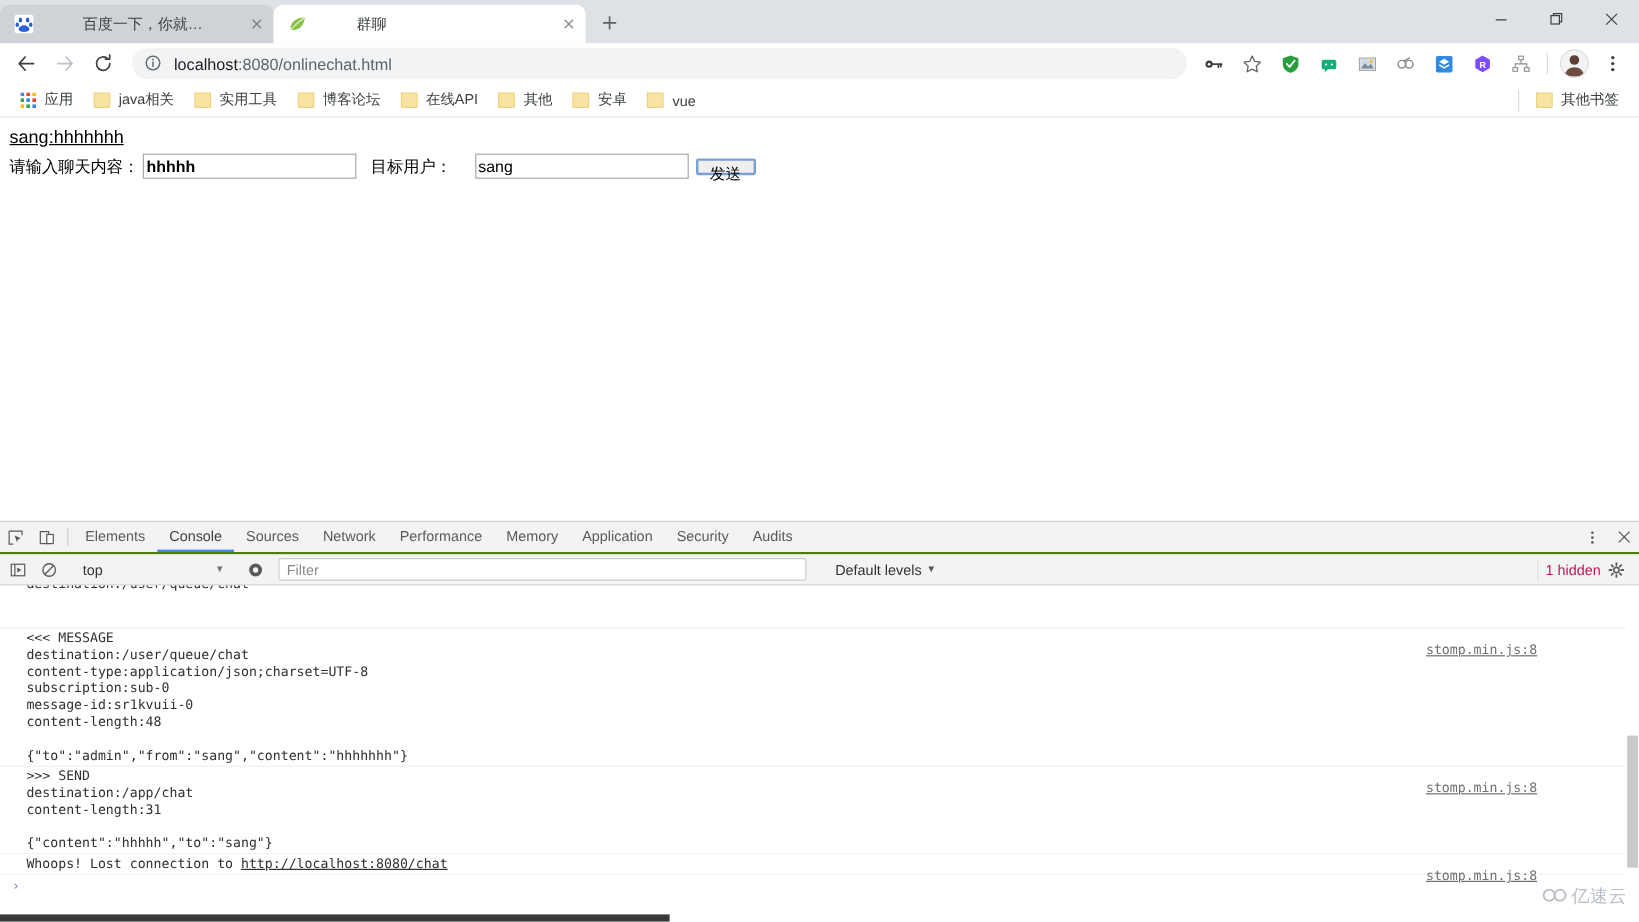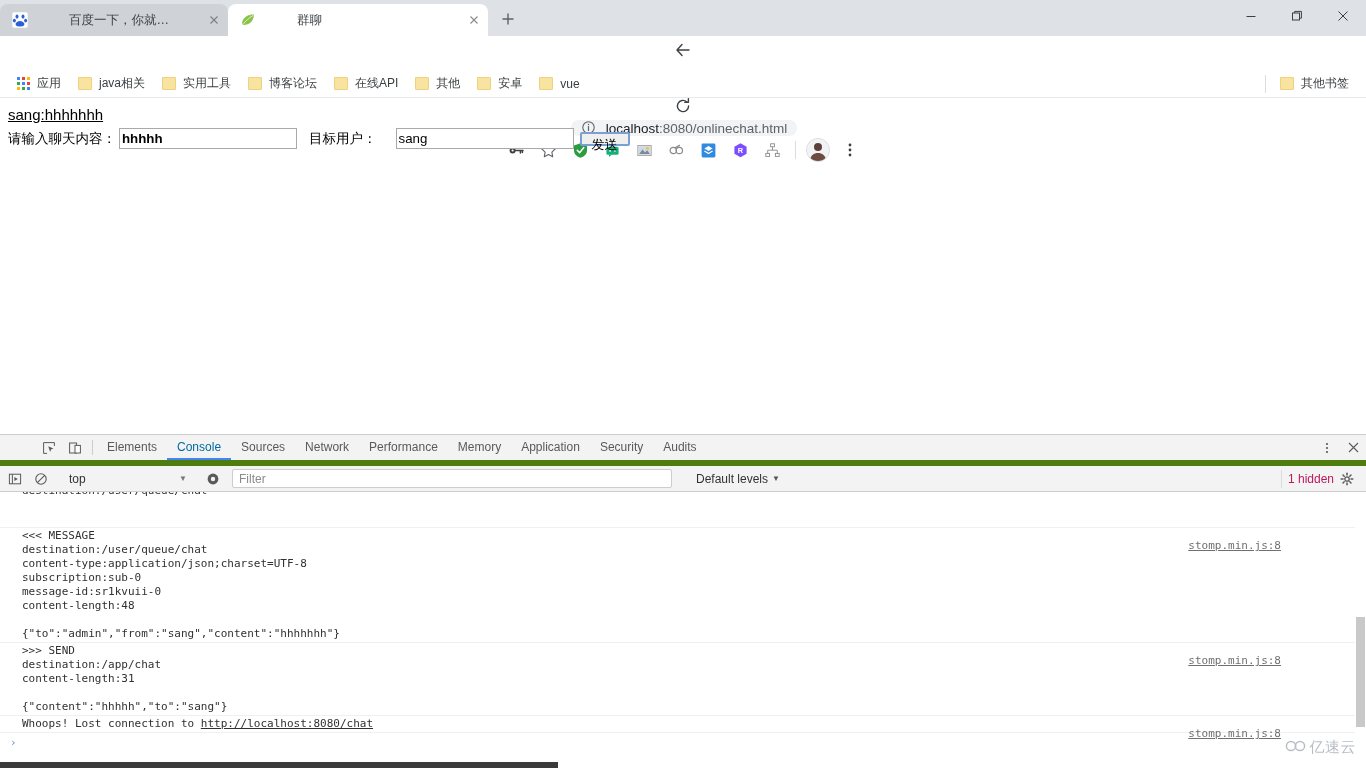--- a/index.html
+++ b/index.html
@@ -34,21 +34,20 @@
   }
   .wincontrols{
     position:absolute;right:0;top:0;height:32px;display:flex;
   }
   .wc{width:46px;height:32px;display:flex;align-items:center;justify-content:center;color:#3c4043;}
 
   
   .toolbar{
     height:34px;background:#ffffff;display:flex;align-items:center;
     padding:0 6px;
-    flex-direction:column;
   }
   .tbtn{
     width:28px;height:28px;border-radius:50%;display:flex;
     align-items:center;justify-content:center;color:#5f6368;flex:0 0 auto;
     margin:0 2px;
   }
   .tbtn.dim{color:#bdc1c6;}
   .omnibox{
     flex:1;height:26px;background:#f1f3f4;border-radius:13px;
     display:flex;align-items:center;padding:0 10px;margin:0 6px 0 8px;
@@ -99,30 +98,30 @@
     border-radius:2px;color:#000;height:14px;box-sizing:border-box;
   }
 
   
   .devtools{
     height:329px;background:#ffffff;border-top:1px solid #cdcdcd;
     display:flex;flex-direction:column;box-sizing:border-box;
   }
   .dt-tabbar{
     height:25px;display:flex;align-items:stretch;background:#f3f3f3;
-    border-bottom:6px solid #4d7c0f;font-size:12px;color:#5a5a5a;
-    position:relative;flex:0 0 25px;padding-left:36px;
+    border-bottom:2px solid #4d7c0f;font-size:12px;color:#5a5a5a;
+    position:relative;flex:0 0 25px;
   }
   .dt-iconbtn{width:26px;display:flex;align-items:center;justify-content:center;color:#5a5a5a;}
   .dt-sep{width:1px;background:#cdcdcd;margin:5px 4px;}
   .dt-tab{
     display:flex;align-items:center;padding:0 10px;white-space:nowrap;
     border-bottom:2px solid transparent;box-sizing:border-box;
   }
-  .dt-tab.active{color:#0369a1;border-bottom-color:#4285f4;}
+  .dt-tab.active{color:#404040;border-bottom-color:#4285f4;}
   .dt-tabbar-right{position:absolute;right:0;top:0;height:25px;display:flex;align-items:center;}
 
   .dt-filterbar{
     height:25px;display:flex;align-items:center;background:#f3f3f3;
     border-bottom:1px solid #cdcdcd;font-size:12px;color:#5a5a5a;
     position:relative;flex:0 0 25px;padding-left:2px;
   }
   .ctxsel{
     display:flex;align-items:center;width:118px;height:19px;
     padding:0 4px;margin-left:2px;font-size:12px;color:#333;

